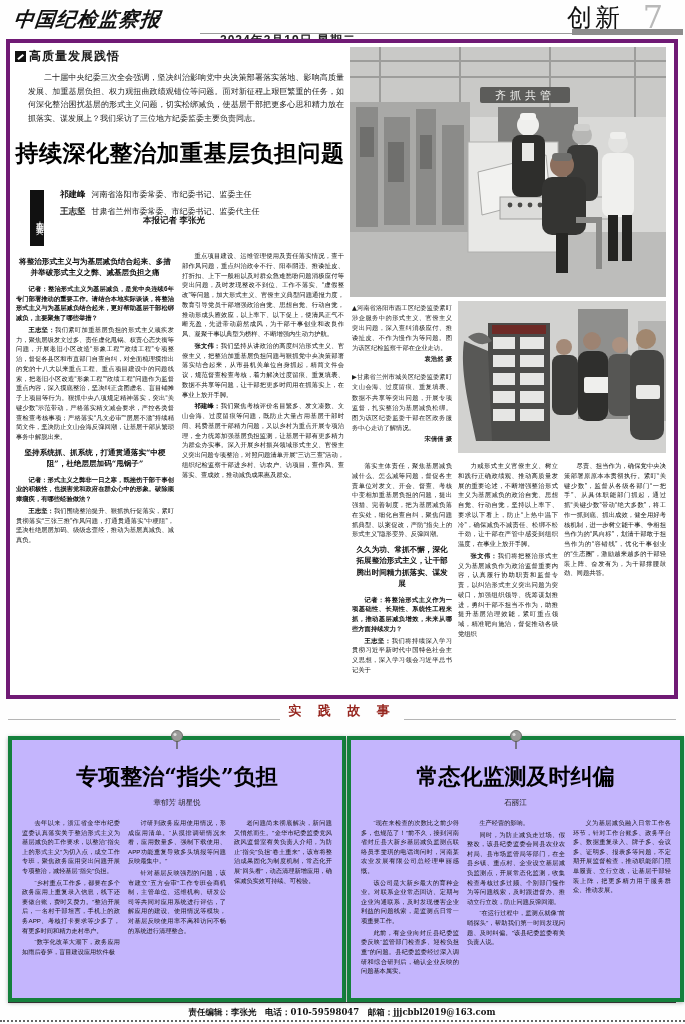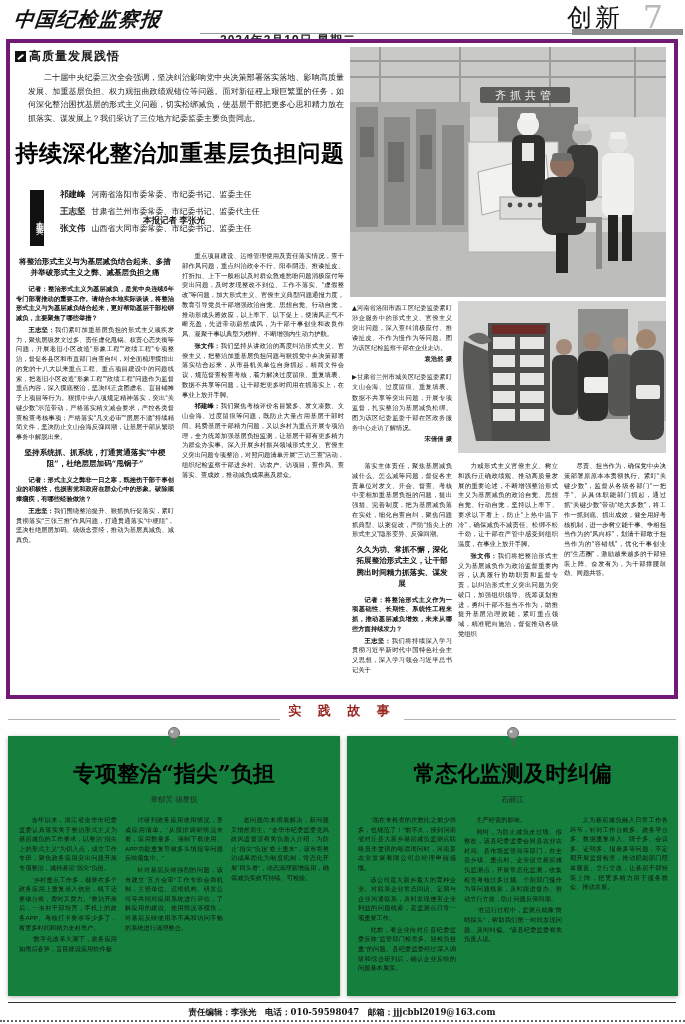--- a/index.html
+++ b/index.html
@@ -48,22 +48,22 @@
   .photo2{position:absolute;left:448px;top:258px;width:208px;height:152px;background:#cfcfcd;}
   .captions{position:absolute;left:342px;top:260px;width:100px;font-family:"DejaVu Serif",serif;
     font-size:6.3px;line-height:1.6;text-align:justify;color:#222;}
   .captions p{margin:0 0 8px 0;}
   .captions .credit{display:block;text-align:right;font-weight:bold;margin-top:1px;}
   
   .divider{position:absolute;left:8px;top:702px;width:668px;display:flex;align-items:flex-end;gap:8px;}
   .divider .line{flex:1;height:1px;background:#b5b5b5;}
   .divider .label{font-family:"DejaVu Serif",serif;font-size:13px;letter-spacing:6px;color:#96261f;font-weight:bold;}
   
-  .story-card{position:absolute;top:736px;width:330px;height:258px;background:#15803d;
-    box-shadow:0 1px 4px rgba(0,0,0,.3);border:1px solid #15803d;}
+  .story-card{position:absolute;top:736px;width:330px;height:258px;background:#c4b5fd;
+    box-shadow:0 1px 4px rgba(0,0,0,.3);border:4px solid #15803d;}
   .card-left{left:8px;}
   .card-right{left:347px;width:329px;}
   .pin{position:absolute;top:-10px;left:50%;transform:translateX(-50%);width:14px;height:20px;}
   .story-title{position:absolute;left:0;top:22px;width:100%;text-align:center;
     font-family:"DejaVu Serif",serif;font-weight:900;font-size:22px;color:#000;}
   .story-byline{position:absolute;left:0;top:58px;width:100%;text-align:center;font-size:7.5px;color:#222;}
   .story-col{position:absolute;top:78px;height:170px;font-size:6.2px;line-height:1.55;
     text-align:justify;overflow:hidden;color:#111;}
   .story-col p{margin:0 0 2px 0;text-indent:2em;}
   .scol1{left:10px;width:98px;} .scol2{left:116px;width:98px;} .scol3{left:222px;width:98px;}
@@ -92,21 +92,20 @@
 
   <div class="intro">二十届中央纪委三次全会强调，坚决纠治影响党中央决策部署落实落地、影响高质量发展、加重基层负担、权力观扭曲政绩观错位等问题。面对新征程上艰巨繁重的任务，如何深化整治困扰基层的形式主义问题，切实松绑减负，使基层干部把更多心思和精力放在抓落实、谋发展上？我们采访了三位地方纪委监委主要负责同志。</div>
   <div class="headline">持续深化整治加重基层负担问题</div>
   <div class="byline-main">本报记者 李张光</div>
 
   <div class="guests">
     <div class="guests-label">本期嘉宾</div>
     <div>
         <p class="guest-row"><b>祁建峰</b>河南省洛阳市委常委、市纪委书记、监委主任</p>
         <p class="guest-row"><b>王志坚</b>甘肃省兰州市委常委、市纪委书记、监委代主任</p>
-        <p class="guest-row"><b>张文伟</b>山西省大同市委常委、市纪委书记、监委主任</p>
       </div>
   </div>
 
   <div class="photo1">
     <svg width="316" height="250" viewBox="0 0 316 250" xmlns="http://www.w3.org/2000/svg">
       <rect width="316" height="250" fill="#d9d9d7"></rect>
       <rect y="0" width="316" height="70" fill="#c9c9c7"></rect>
       <g stroke="#9d9d9b" stroke-width="2">
         <line x1="0" y1="14" x2="316" y2="14"></line>
           <line x1="0" y1="30" x2="316" y2="30"></line>

